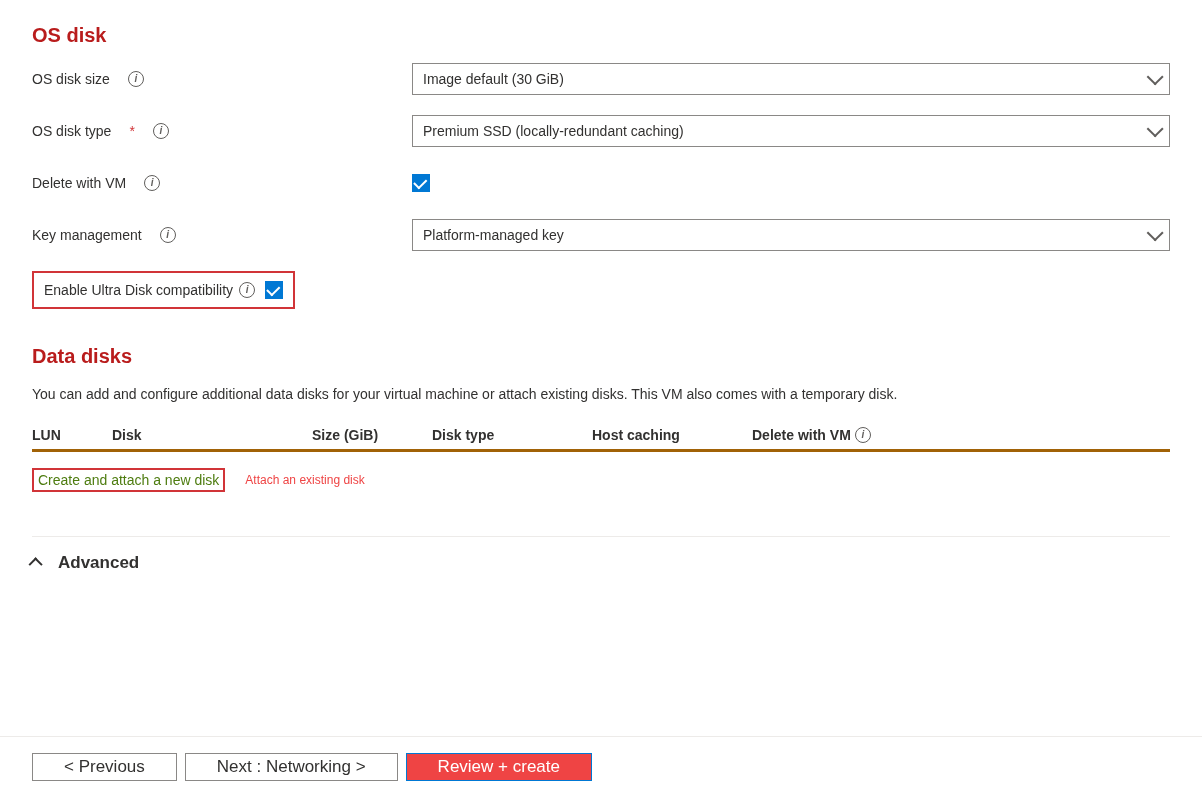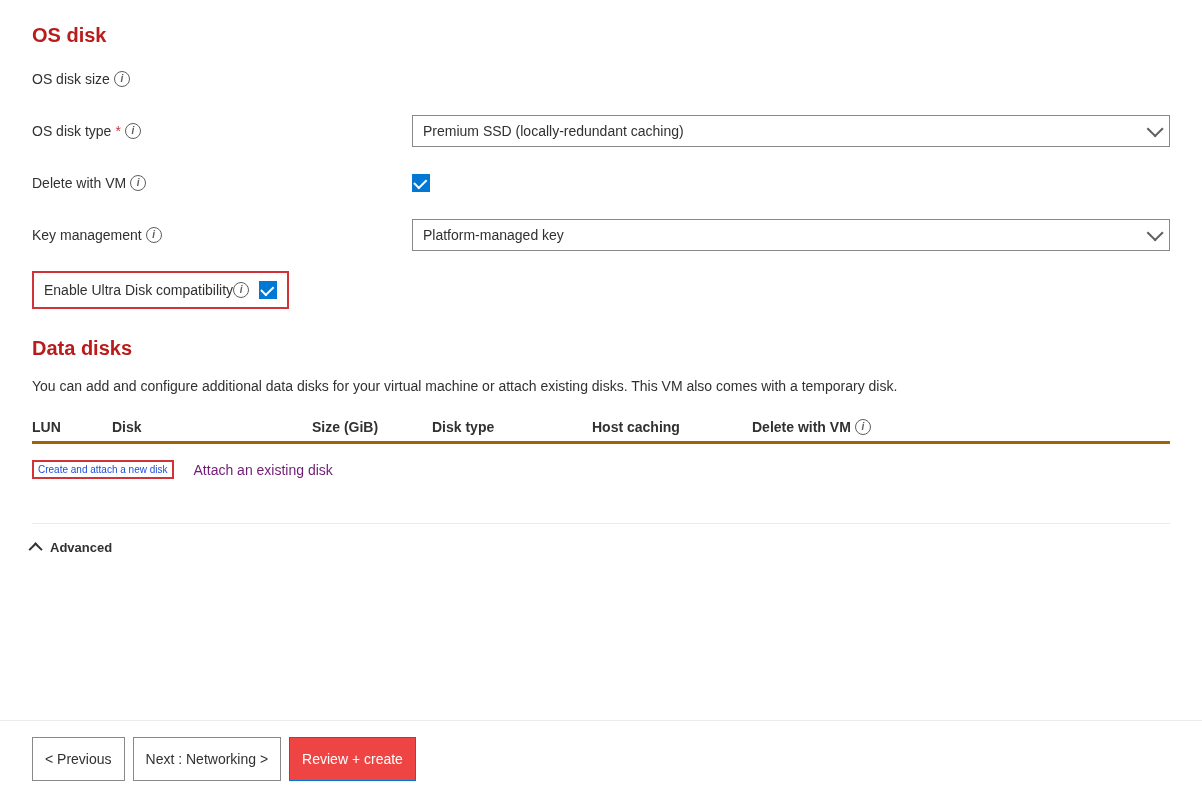--- a/index.html
+++ b/index.html
@@ -28,21 +28,21 @@
       display: flex;
       align-items: center;
       margin-bottom: 20px;
       min-height: 32px;
     }
     .form-label {
       width: 380px;
       flex-shrink: 0;
       display: flex;
       align-items: center;
-      gap: 4px;
+      gap: 18px;
       font-size: 14px;
       color: #323130;
     }
     .required-star {
       color: #d13438;
       font-size: 14px;
     }
     .info-icon {
       display: inline-flex;
       align-items: center;
@@ -111,25 +111,26 @@
       align-items: center;
       gap: 10px;
       padding: 8px 10px;
       border: 2px solid #d13438;
       display: inline-flex;
       margin-bottom: 24px;
     }
     .ultra-disk-label {
       display: flex;
       align-items: center;
+      gap: 6px;
       font-size: 14px;
       color: #323130;
     }
     .data-disks-section {
-      margin-top: 4px;
+      margin-top: 12px;
     }
     .data-disks-description {
       font-size: 14px;
       color: #323130;
       margin-bottom: 16px;
       line-height: 1.5;
       max-width: 880px;
     }
     .table-header {
       display: grid;
@@ -146,70 +147,70 @@
       align-items: center;
       gap: 4px;
     }
     .table-actions {
       display: flex;
       align-items: center;
       gap: 20px;
       padding: 12px 0;
     }
     .link-button {
-      color: #701a75;
+      color: #ef4444;
       background: none;
       border: none;
       cursor: pointer;
-      font-size: 14px;
+      font-size: 12px;
       text-decoration: none;
       padding: 0;
     }
     .create-disk-link {
       border: 2px solid #d13438;
       padding: 2px 4px;
-      color: #1d4ed8;
+      color: #4d7c0f;
       background: none;
       cursor: pointer;
-      font-size: 10px;
+      font-size: 14px;
       text-decoration: none;
     }
     .advanced-section {
       margin-top: 32px;
       border-top: 1px solid #edebe9;
       padding-top: 16px;
     }
     .advanced-toggle {
       display: flex;
       align-items: center;
-      gap: 8px;
-      cursor: pointer;
-      font-size: 13px;
+      gap: 16px;
+      cursor: pointer;
+      font-size: 17px;
       font-weight: 600;
       color: #323130;
     }
     .chevron-down-adv {
       width: 10px;
       height: 10px;
       border-right: 2px solid #323130;
       border-bottom: 2px solid #323130;
       transform: rotate(-135deg) translateY(-2px);
     }
     .footer {
       border-top: 1px solid #edebe9;
       padding: 16px 32px;
       display: flex;
       align-items: center;
       gap: 8px;
       background: #fff;
     }
     .btn {
-      height: 44px;
-      padding: 0 12px;
-      font-size: 14px;
+      height: 28px;
+      padding: 0 31px;
+      font-size: 17px;
       cursor: pointer;
       font-family: inherit;
     }
     .btn-outline {
       background: #fff;
       border: 1px solid #8a8886;
       color: #323130;
     }
     .btn-primary {
       background: #ef4444;
@@ -223,20 +224,26 @@
 <div class="main-content">
 
   <div>
     <div class="section-title">OS disk</div>
 
     
     <div class="form-row">
       <div class="form-label">
         <span>OS disk size</span>
         <span class="info-icon">i</span>
+      </div>
+      <div class="form-control">
+        <div class="select-box">
+          <span>Image default (30 GiB)</span>
+          <div class="chevron-down"></div>
+        </div>
       </div>
     </div>
 
     
     <div class="form-row">
       <div class="form-label">
         <span>OS disk type</span>
         <span class="required-star">*</span>
         <span class="info-icon">i</span>
       </div>

